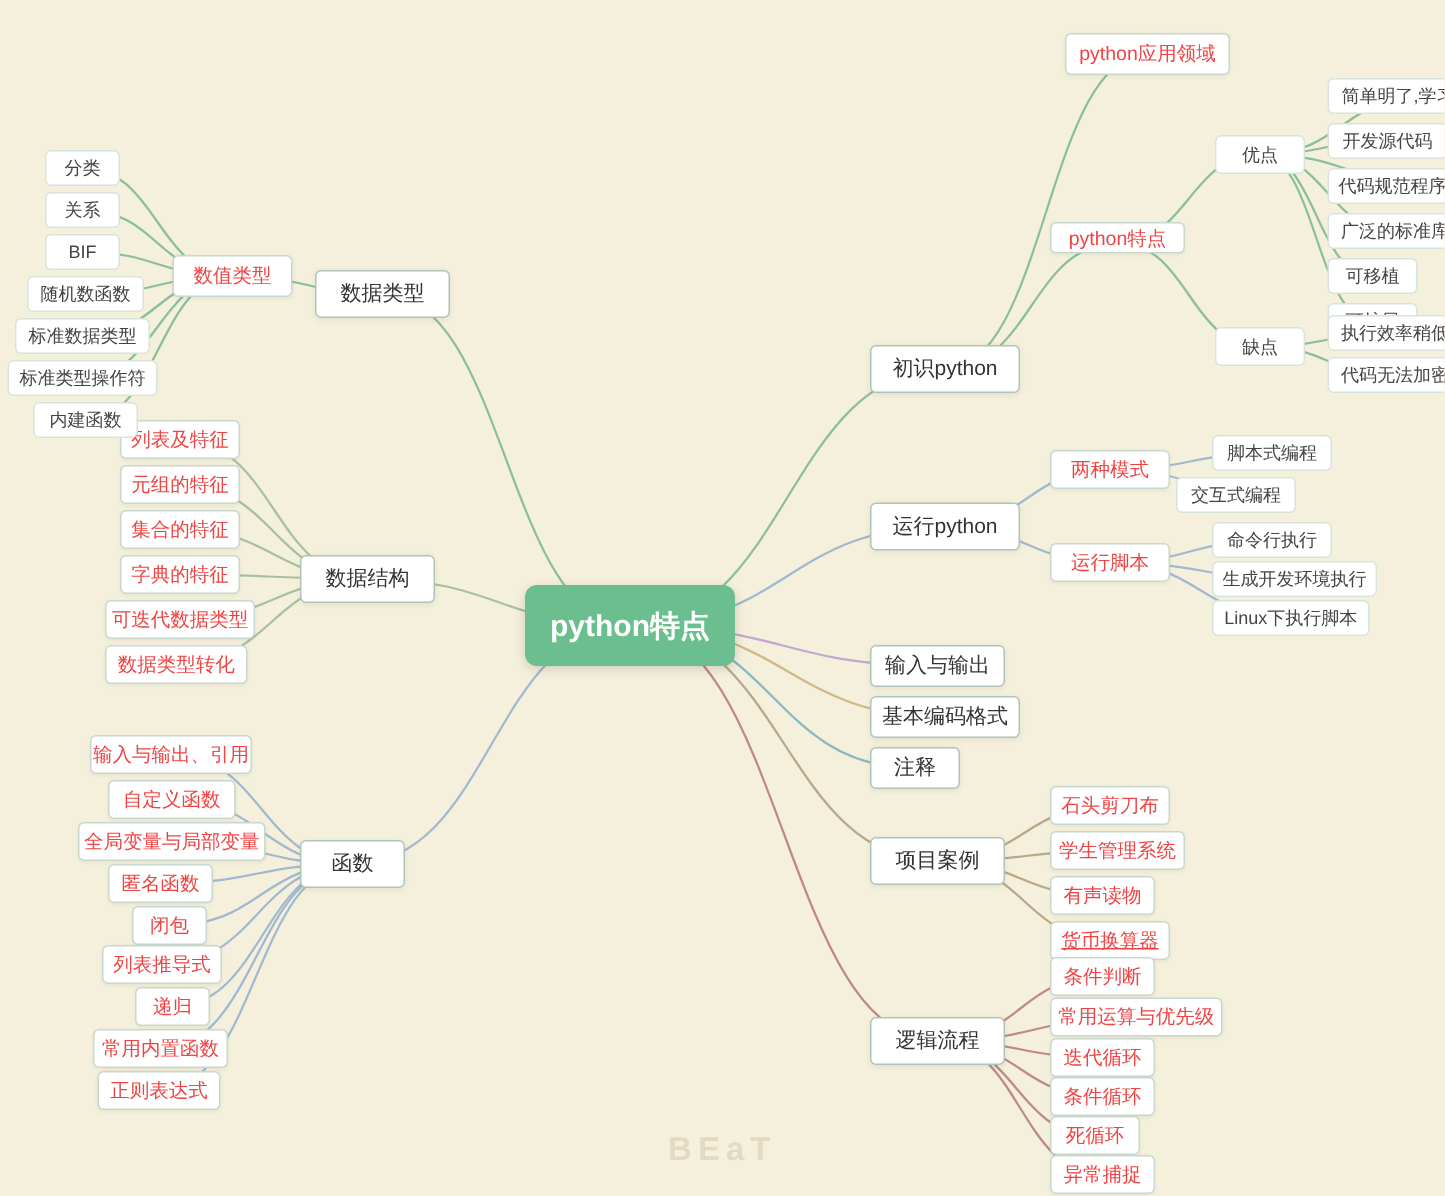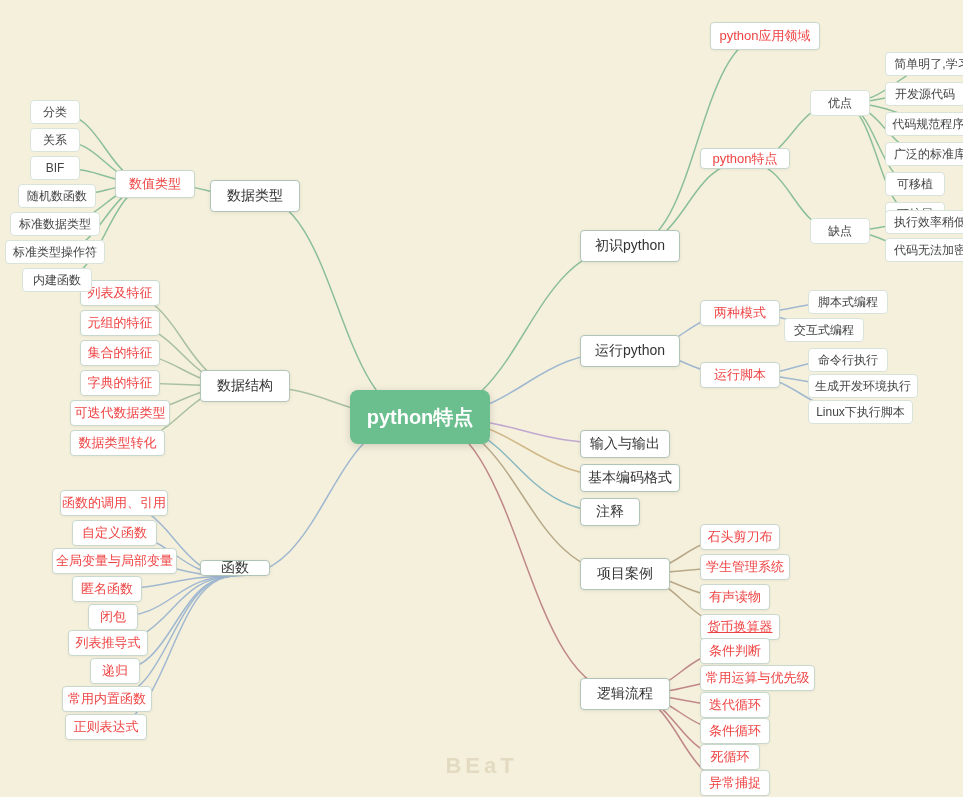--- a/index.html
+++ b/index.html
@@ -196,22 +196,22 @@
     <div class="node node-level2" style="left: 70px; top: 430px; width: 95px; height: 26px;">数据类型转化</div>
     <div class="node node-level1" style="left: 210px; top: 180px; width: 90px; height: 32px;">数据类型</div>
     <div class="node node-level2" style="left: 115px; top: 170px; width: 80px; height: 28px;">数值类型</div>
     <div class="node node-level3" style="left: 30px; top: 100px; width: 50px; height: 24px;">分类</div>
     <div class="node node-level3" style="left: 30px; top: 128px; width: 50px; height: 24px;">关系</div>
     <div class="node node-level3" style="left: 30px; top: 156px; width: 50px; height: 24px;">BIF</div>
     <div class="node node-level3" style="left: 18px; top: 184px; width: 78px; height: 24px;">随机数函数</div>
     <div class="node node-level3" style="left: 10px; top: 212px; width: 90px; height: 24px;">标准数据类型</div>
     <div class="node node-level3" style="left: 5px; top: 240px; width: 100px; height: 24px;">标准类型操作符</div>
     <div class="node node-level3" style="left: 22px; top: 268px; width: 70px; height: 24px;">内建函数</div>
-    <div class="node node-level1" style="left: 200px; top: 560px; width: 70px; height: 16px; text-align: right;">函数</div>
-    <div class="node node-level2" style="left: 60px; top: 490px; width: 108px; height: 26px;">函数的调用、引用</div>
+    <div class="node node-level1" style="left: 200px; top: 560px; width: 70px; height: 32px; text-align: right;">函数</div>
+    <div class="node node-level2" style="left: 60px; top: 490px; width: 108px; height: 26px;">输入与输出、引用</div>
     <div class="node node-level2" style="left: 72px; top: 520px; width: 85px; height: 26px;">自定义函数</div>
     <div class="node node-level2" style="left: 52px; top: 548px; width: 125px; height: 26px;">全局变量与局部变量</div>
     <div class="node node-level2" style="left: 72px; top: 576px; width: 70px; height: 26px;">匿名函数</div>
     <div class="node node-level2" style="left: 88px; top: 604px; width: 50px; height: 26px;">闭包</div>
     <div class="node node-level2" style="left: 68px; top: 630px; width: 80px; height: 26px;">列表推导式</div>
     <div class="node node-level2" style="left: 90px; top: 658px; width: 50px; height: 26px;">递归</div>
     <div class="node node-level2" style="left: 62px; top: 686px; width: 90px; height: 26px;">常用内置函数</div>
     <div class="node node-level2" style="left: 65px; top: 714px; width: 82px; height: 26px;">正则表达式</div>
   </div>
 

